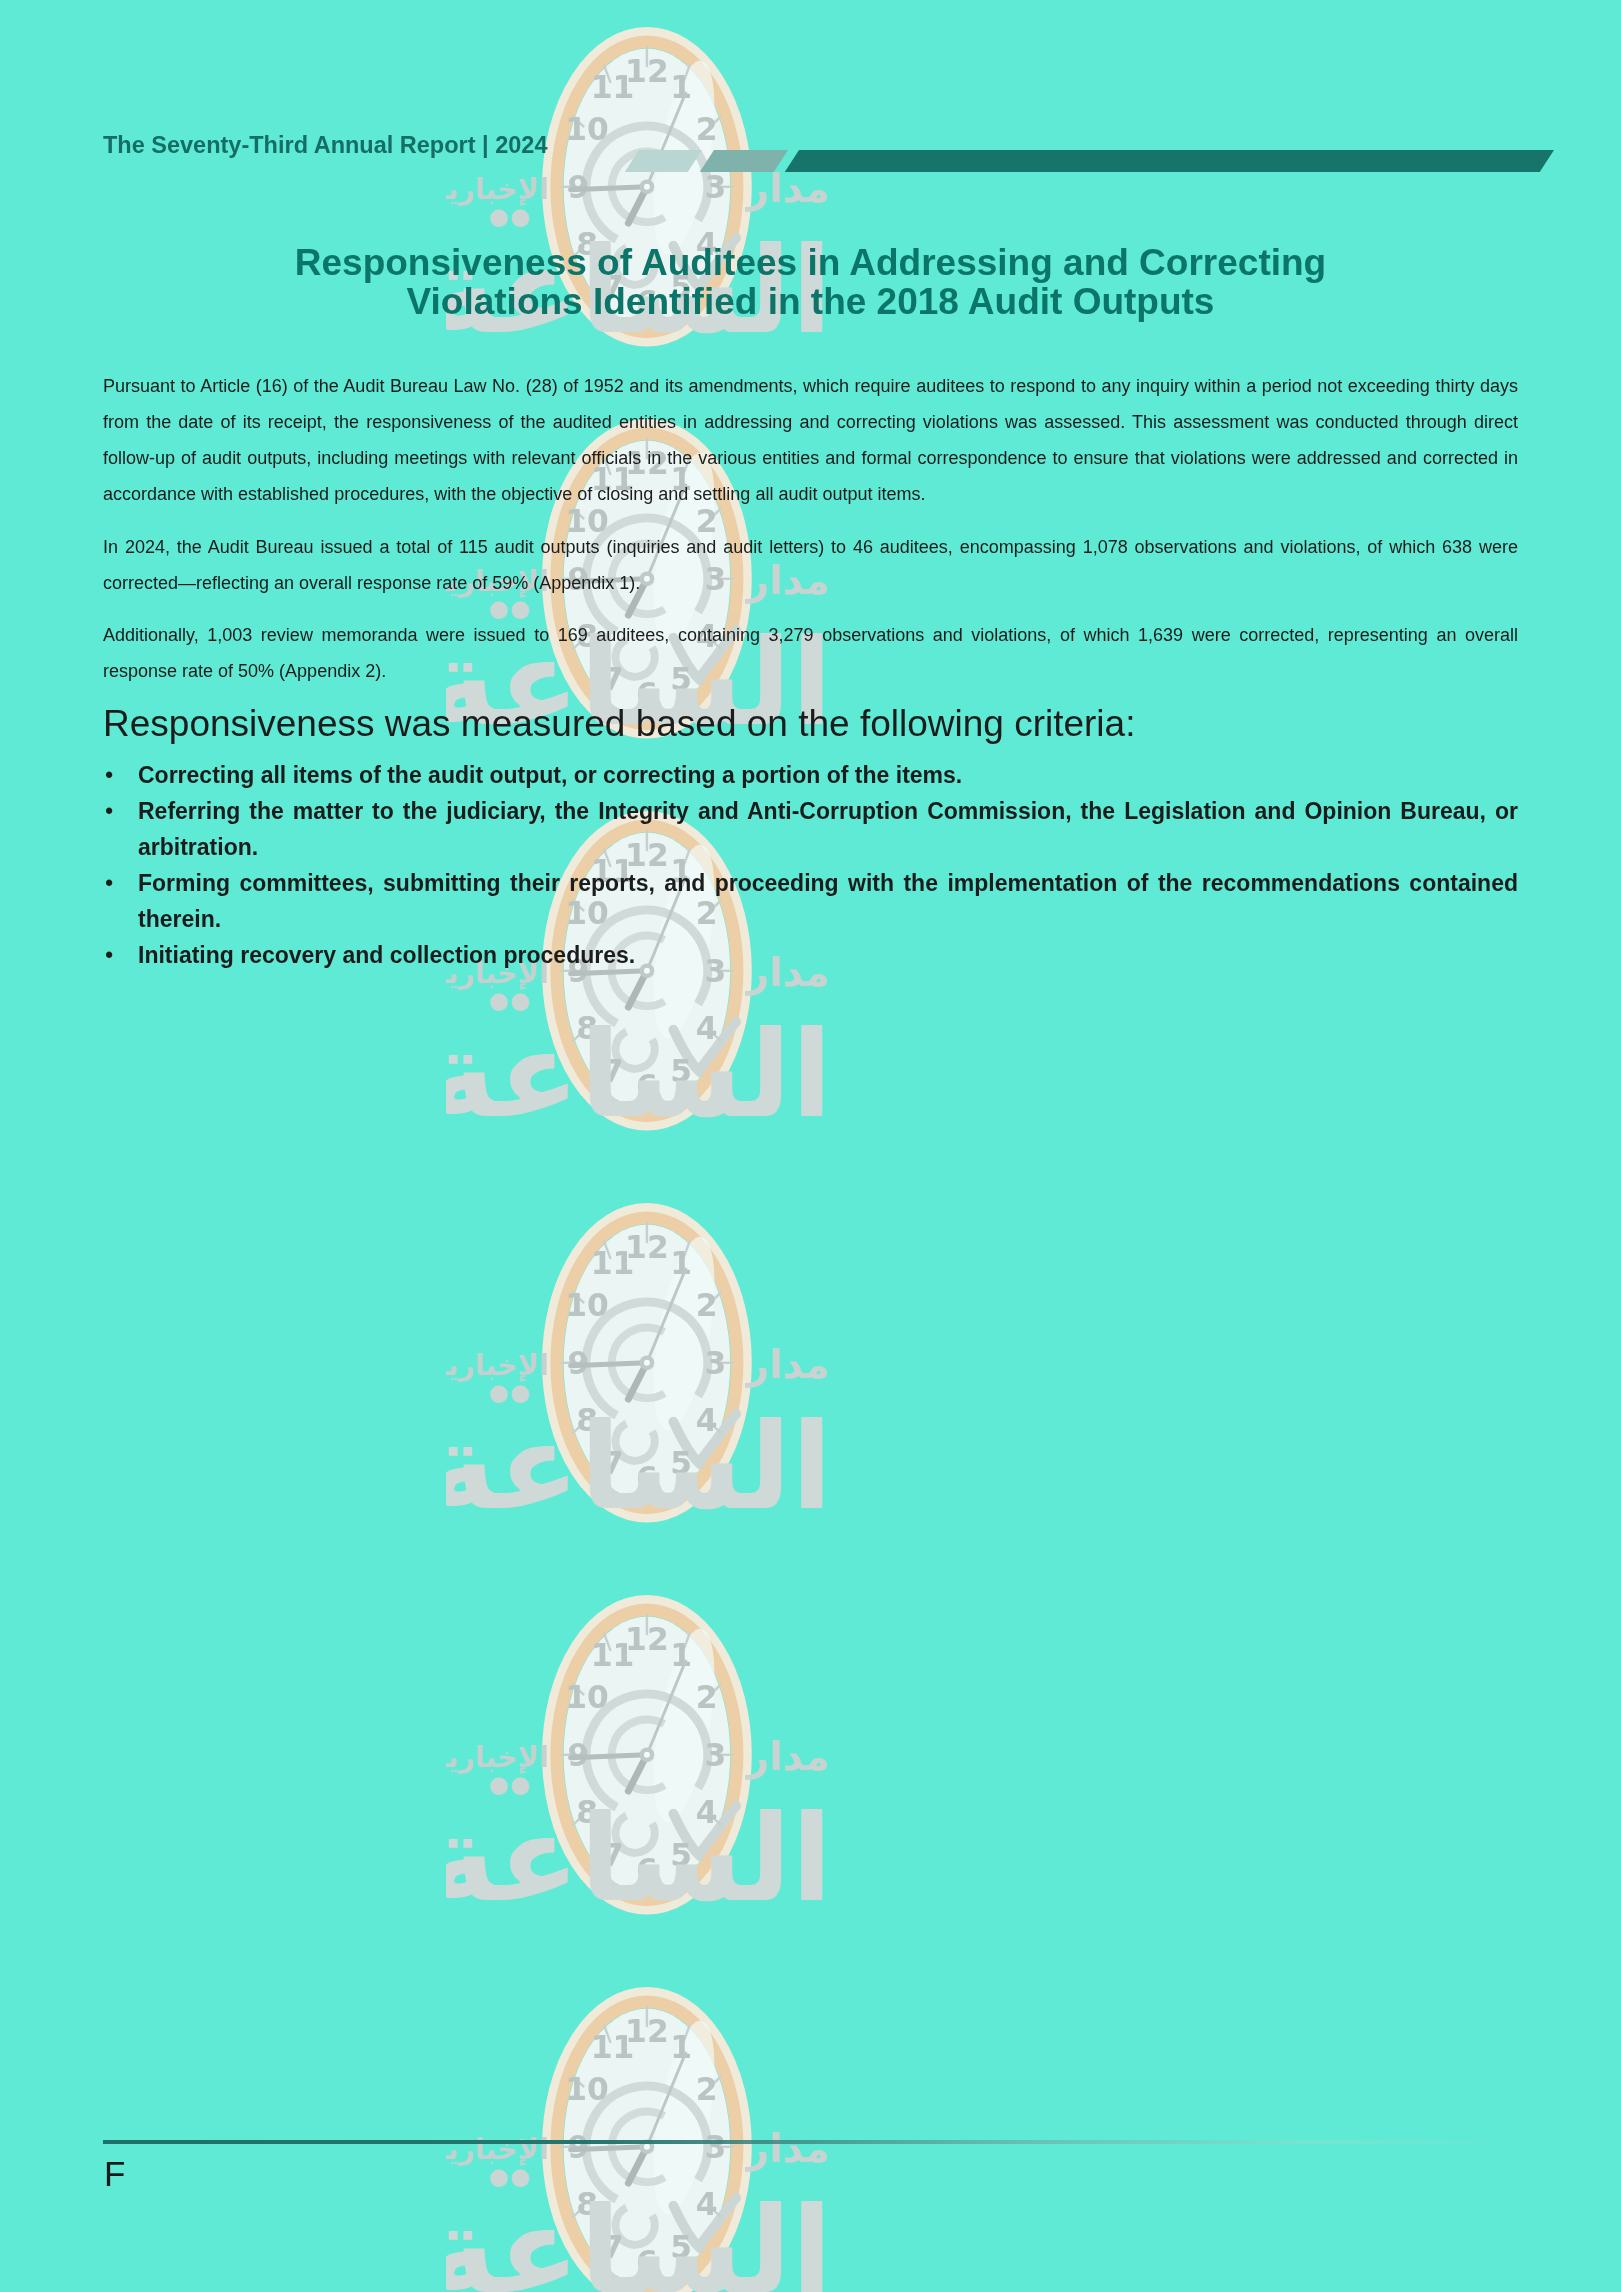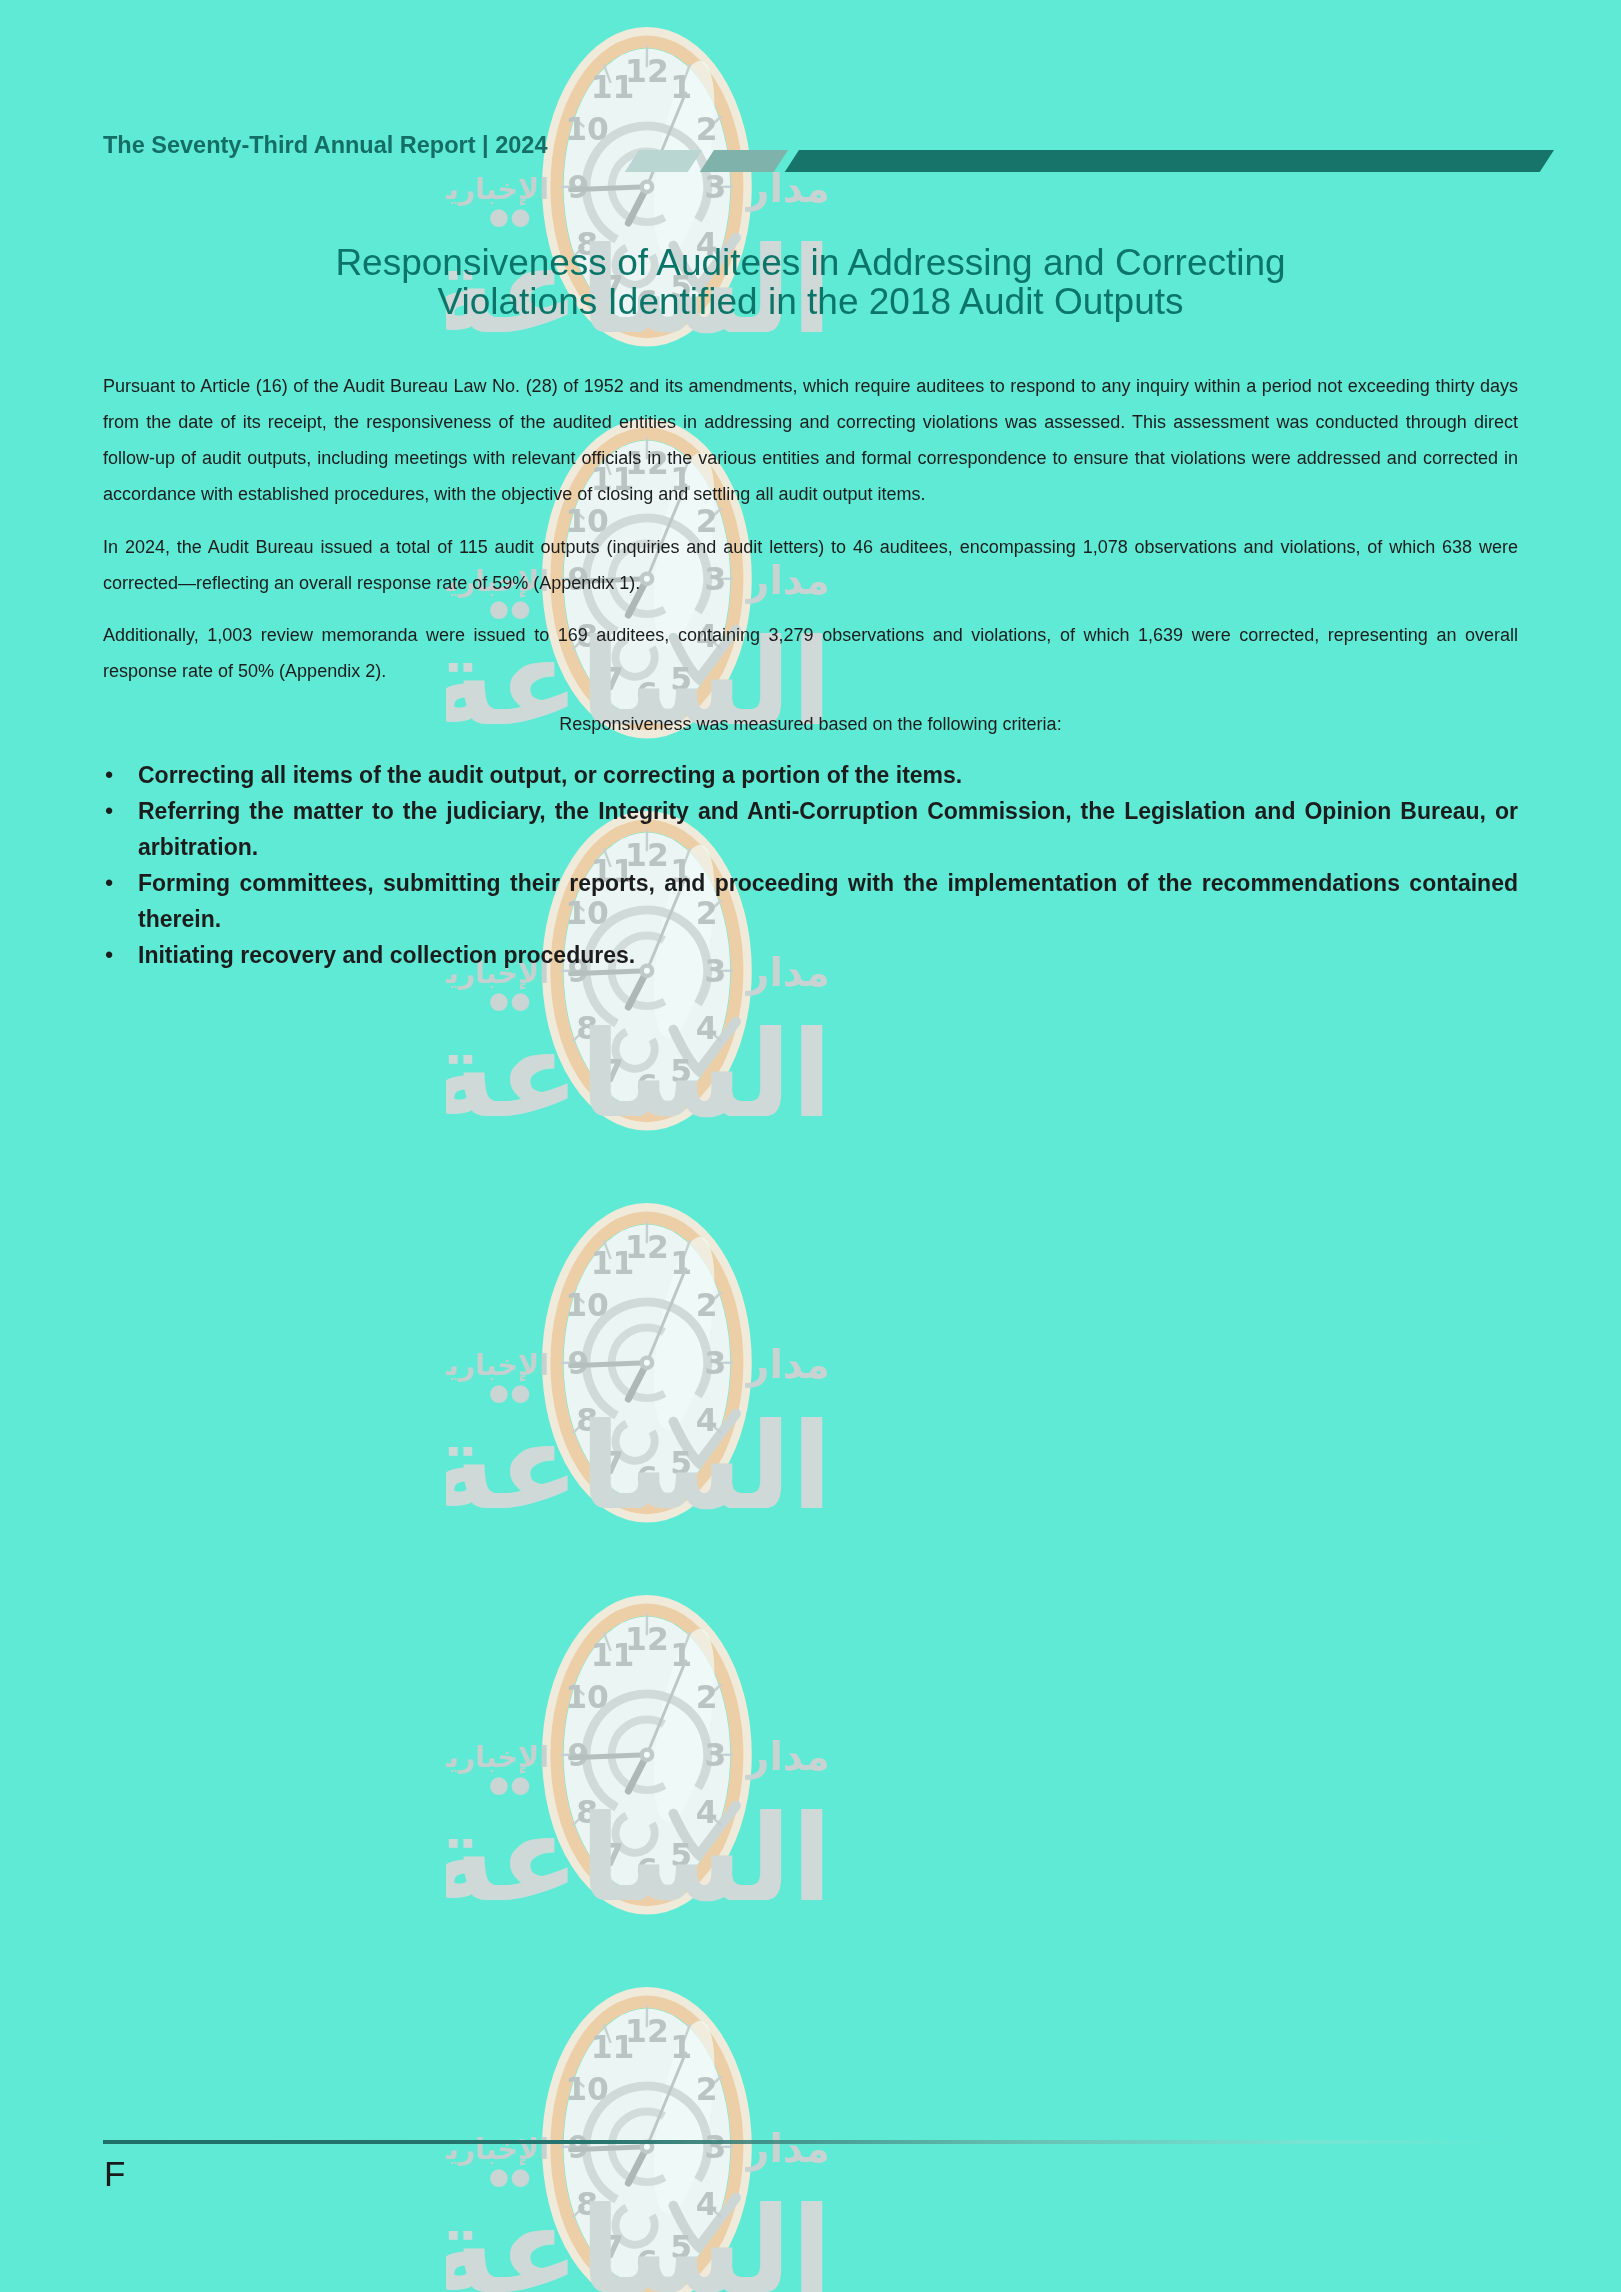--- a/index.html
+++ b/index.html
@@ -11,24 +11,24 @@
   
   .header-row{position:absolute;left:103px;top:131px;width:1444px;height:41px;z-index:2;}
   .header-title{font-size:23.5px;font-weight:bold;color:#156e66;line-height:29px;white-space:nowrap;}
   .header-bar{position:absolute;left:529px;top:18.6px;width:914px;height:21.6px;}
   .bar-seg{position:absolute;top:0;height:21.6px;transform:skewX(-33deg);}
   .bar-seg.s1{left:0;width:63px;background:#b9d6d2;}
   .bar-seg.s2{left:75px;width:74px;background:#7fb2ab;}
   .bar-seg.s3{left:160px;width:755px;background:#17746a;}
   
   .content{position:relative;z-index:1;margin:0 103px;padding-top:243px;}
-  .doc-title{ text-align:center;font-size:37px;line-height:39px;font-weight:normal;color:#0c756a;
+  .doc-title{ text-align:center;font-size:37px;line-height:39px;font-weight:bold;color:#0c756a;
               margin:0 0 47px 0;}
   .para{font-size:18px;line-height:36px;text-align:justify;margin:0 0 16.7px 0;}
-  .criteria-heading{font-size:18px;line-height:36px;margin:0 0 14.7px 0;text-align:center;}
+  .criteria-heading{font-size:37px;line-height:36px;margin:0 0 14.7px 0;}
   .bullet-row{display:flex;}
   .bullet-marker{width:33px;flex:0 0 33px;font-size:23.5px;line-height:36px;padding-left:2px;}
   .bullet-text{flex:1;font-size:23px;line-height:36px;text-align:justify;font-weight:bold;}
   
   .footer-rule{position:absolute;left:103px;top:2140px;width:1416px;height:3.9px;z-index:2;
     background:linear-gradient(to right,#20706a 0%,#26756e 35%,rgba(110,160,152,0.55) 65%,
                rgba(190,215,210,0.25) 85%,rgba(255,255,255,0) 100%);}
   .page-letter{position:absolute;left:104px;top:2154px;font-size:35px;line-height:39px;
                color:#1a1a1a;z-index:2;}
   

